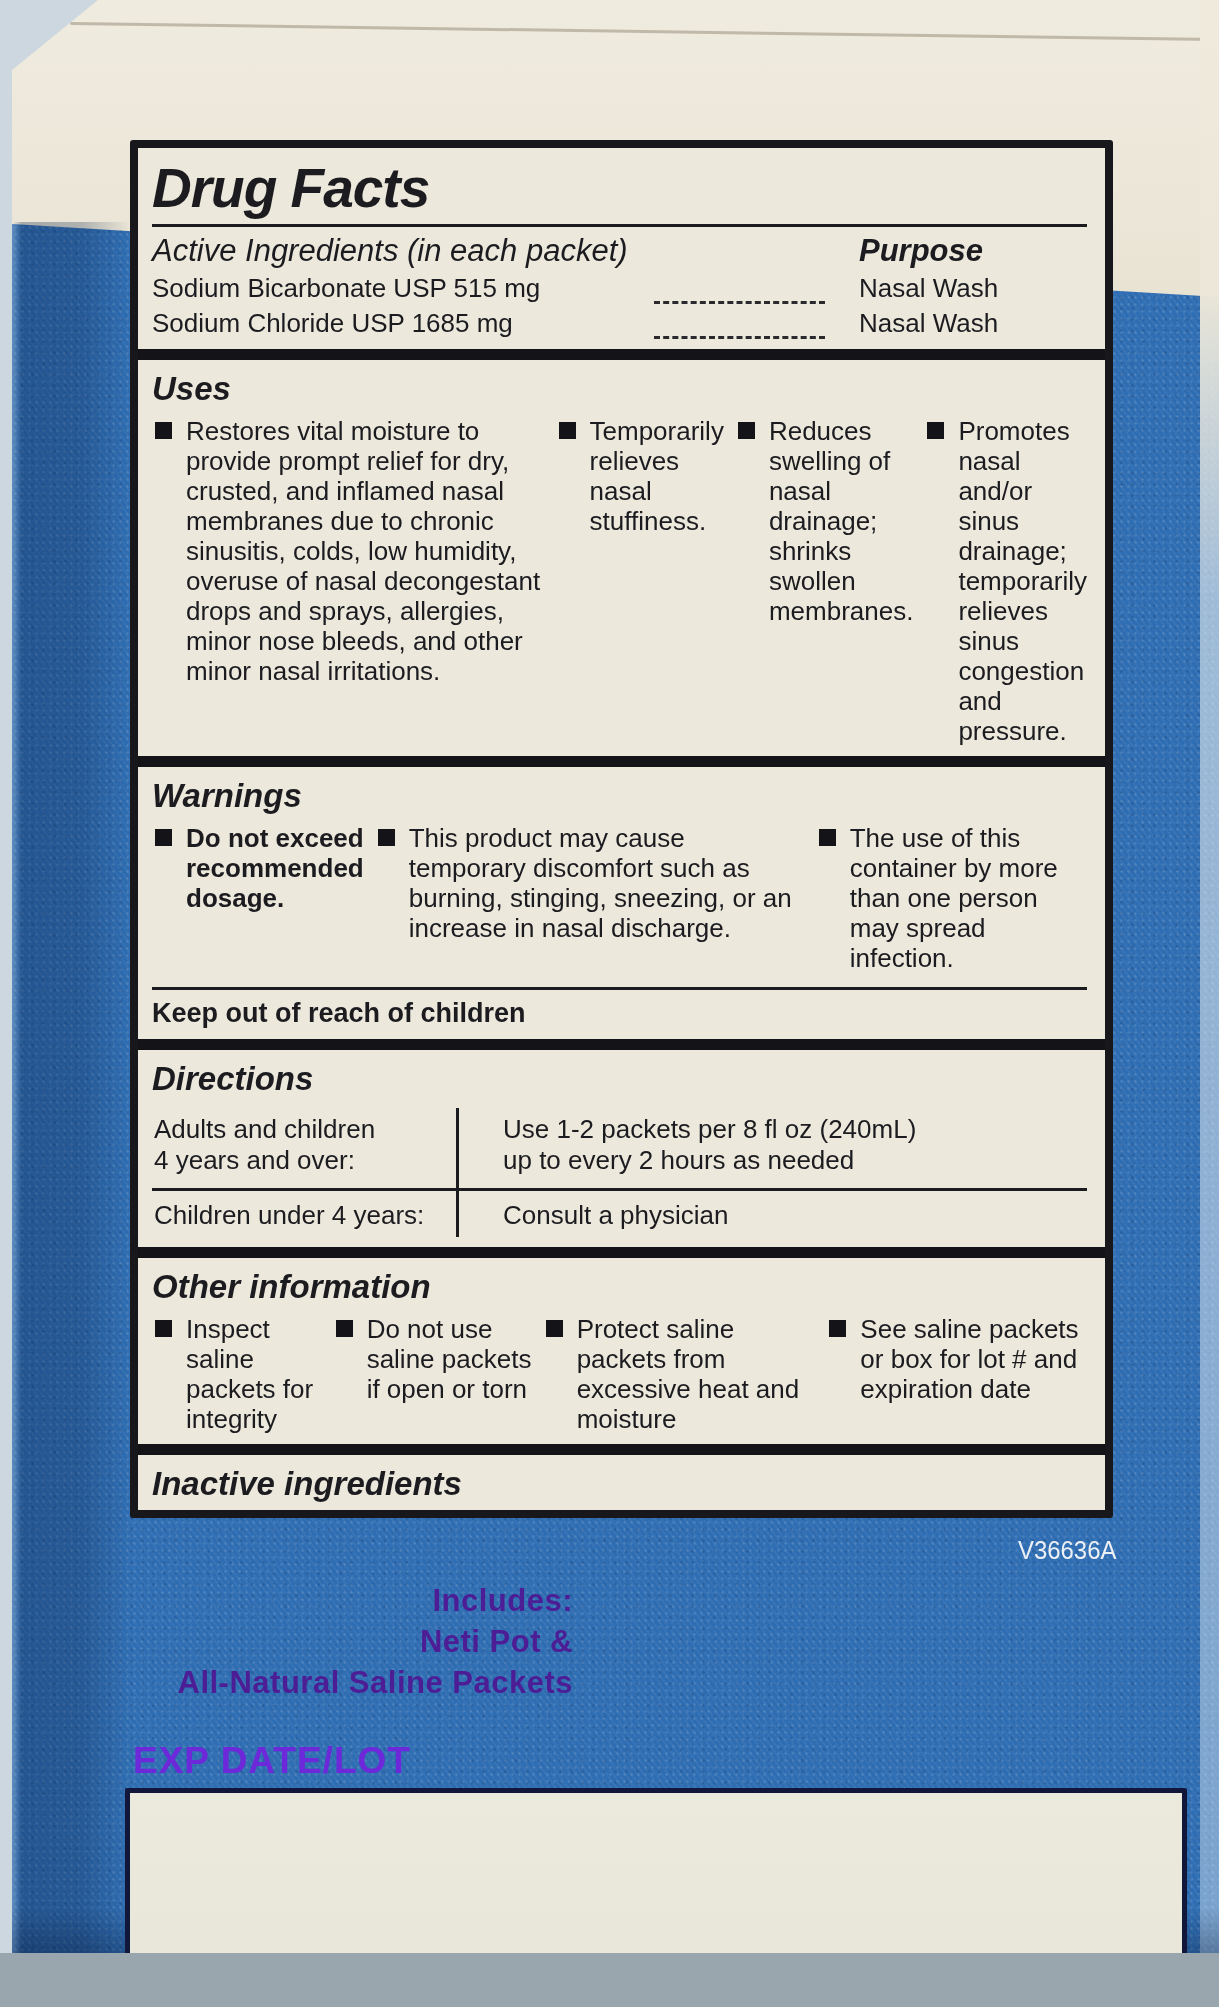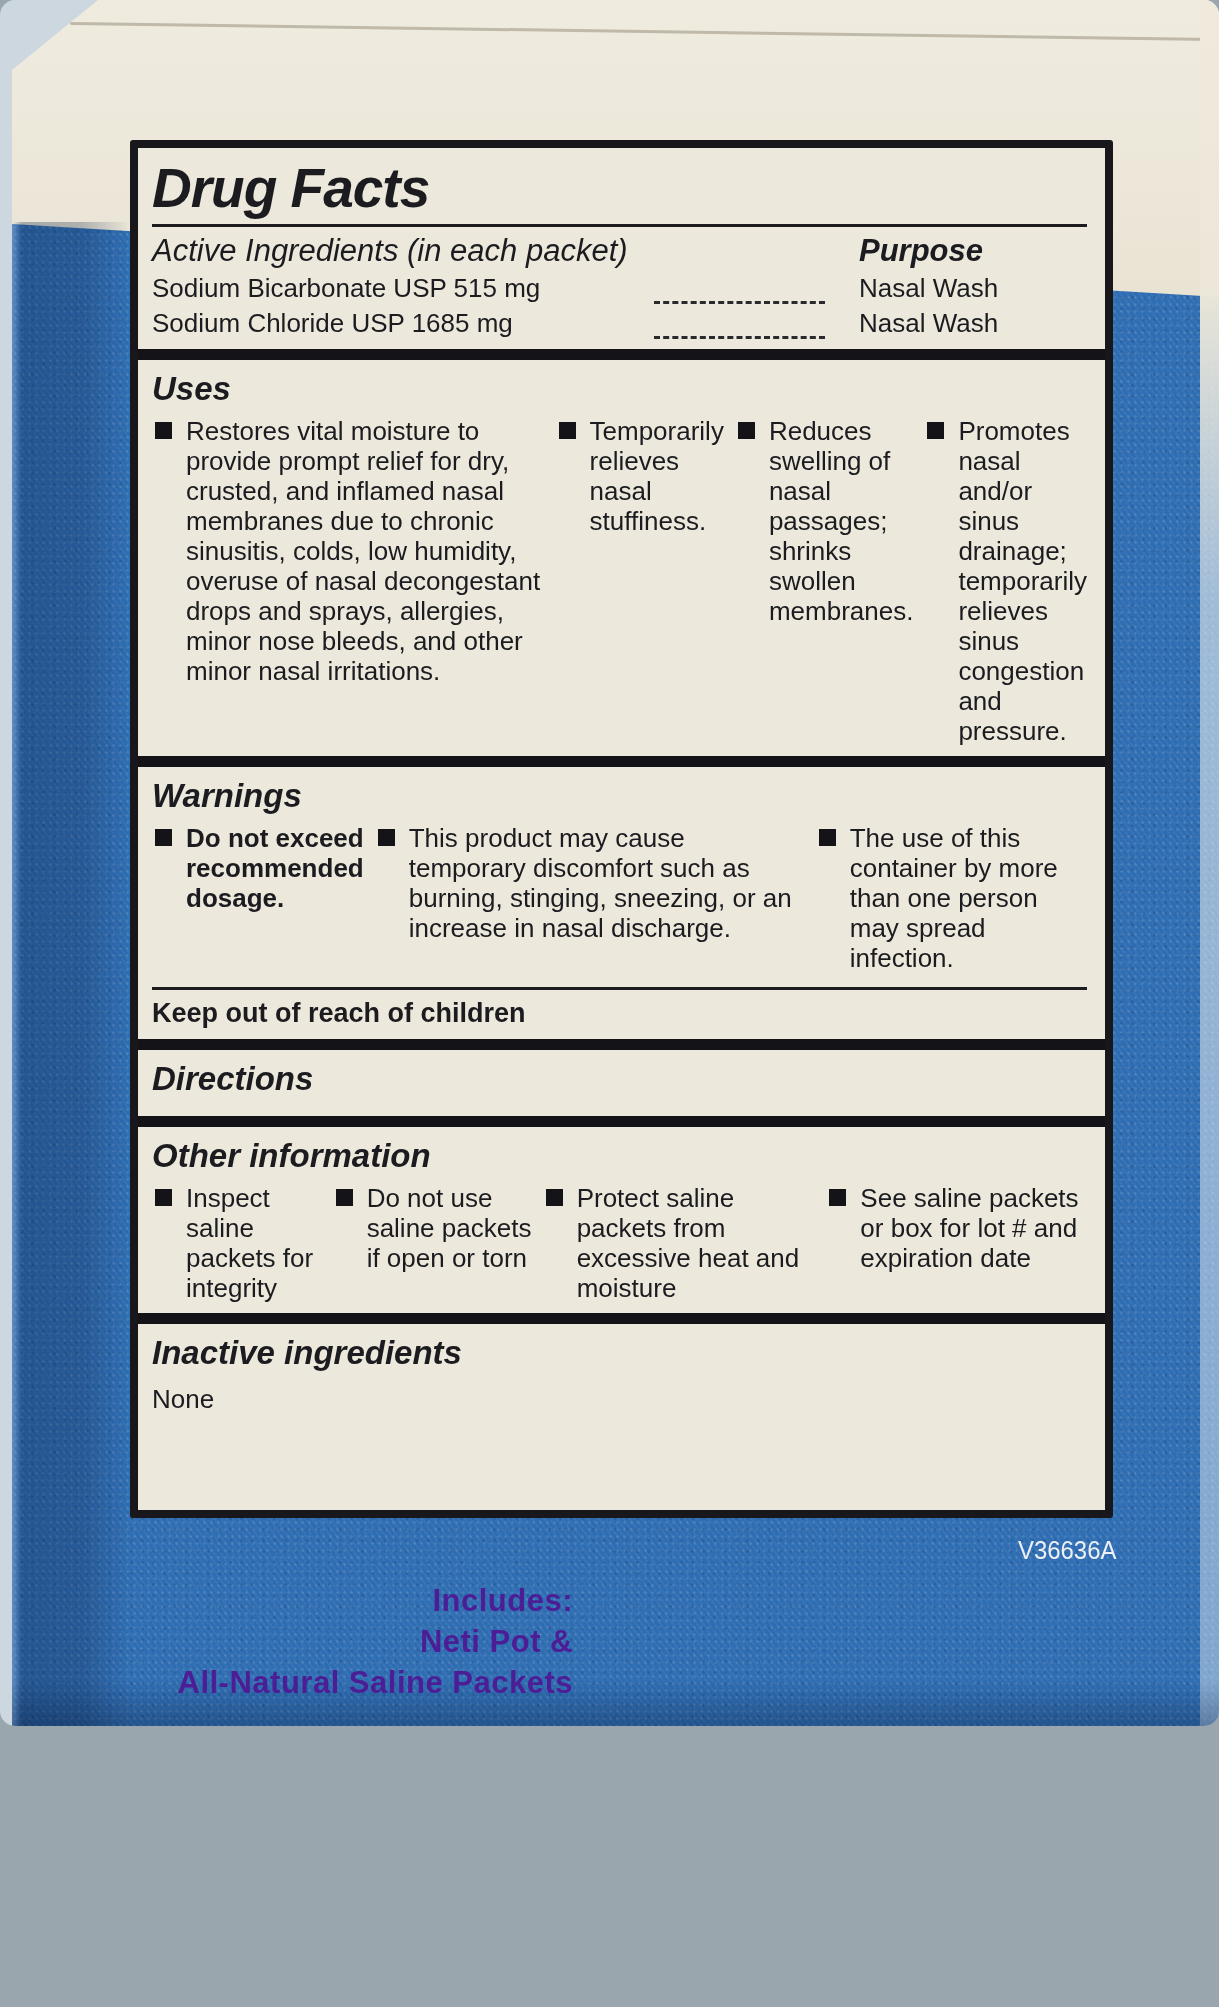--- a/index.html
+++ b/index.html
@@ -1,17 +1,17 @@
 <!DOCTYPE html>
 <html><head>
 <meta charset="utf-8">
 <style>
   html,body{margin:0;padding:0;}
   body{background:#9aa6ad;font-family:"Liberation Sans",sans-serif;}
-  #stage{position:relative;width:1219px;height:1726px;background:#ccd7df;overflow:hidden;border-radius:15px;
+  #stage{position:relative;width:1219px;height:1953px;background:#ccd7df;overflow:hidden;
          -webkit-font-smoothing:antialiased;}
 
   
   .box-top{position:absolute;left:12px;top:0;width:1207px;height:320px;
            background:linear-gradient(180deg,#efebdf 0%,#ece7d9 55%,#e7e2d1 100%);}
   .flap-triangle{position:absolute;left:12px;top:0;width:86px;height:70px;background:#ccd7df;
            clip-path:polygon(0 0,100% 0,0 100%);}
   .crease{position:absolute;left:70px;top:30px;width:1145px;height:3px;
            background:rgba(135,125,105,.45);transform:rotate(.8deg);border-radius:2px;}
   .blue-face{position:absolute;left:12px;top:0;width:1207px;height:2007px;
@@ -116,21 +116,21 @@
         <div class="bullet">
           <span class="sq"></span>
           <span class="btext">Restores vital moisture to provide prompt relief for dry, crusted, and inflamed nasal membranes due to chronic sinusitis, colds, low humidity, overuse of nasal decongestant drops and sprays, allergies, minor nose bleeds, and other minor nasal irritations.</span>
         </div>
         <div class="bullet">
           <span class="sq"></span>
           <span class="btext">Temporarily relieves nasal stuffiness.</span>
         </div>
         <div class="bullet">
           <span class="sq"></span>
-          <span class="btext">Reduces swelling of nasal passages; shrinks swollen membranes.</span>
+          <span class="btext">Reduces swelling of nasal drainage; shrinks swollen membranes.</span>
         </div>
         <div class="bullet">
           <span class="sq"></span>
           <span class="btext">Promotes nasal and/or sinus drainage; temporarily relieves sinus congestion and pressure.</span>
         </div>
       </div>
     </div>
 
     <div class="bar"></div>
 
@@ -151,20 +151,28 @@
         </div>
       </div>
       <div class="thin-rule"></div>
       <div class="keep-out">Keep out of reach of children</div>
     </div>
 
     <div class="bar"></div>
 
     <div class="sec">
       <div class="sec-heading">Directions</div>
+      <div class="dir-table">
+        <div class="dir-cell">Adults and children
+4 years and over:</div>
+        <div class="dir-cell dir-right">Use 1-2 packets per 8 fl oz (240mL)
+up to every 2 hours as needed</div>
+        <div class="dir-cell dir-row2">Children under 4 years:</div>
+        <div class="dir-cell dir-right dir-row2">Consult a physician</div>
+      </div>
     </div>
 
     <div class="bar"></div>
 
     <div class="sec">
       <div class="sec-heading">Other information</div>
       <div class="bullets">
         <div class="bullet">
           <span class="sq"></span>
           <span class="btext">Inspect saline packets for integrity</span>

